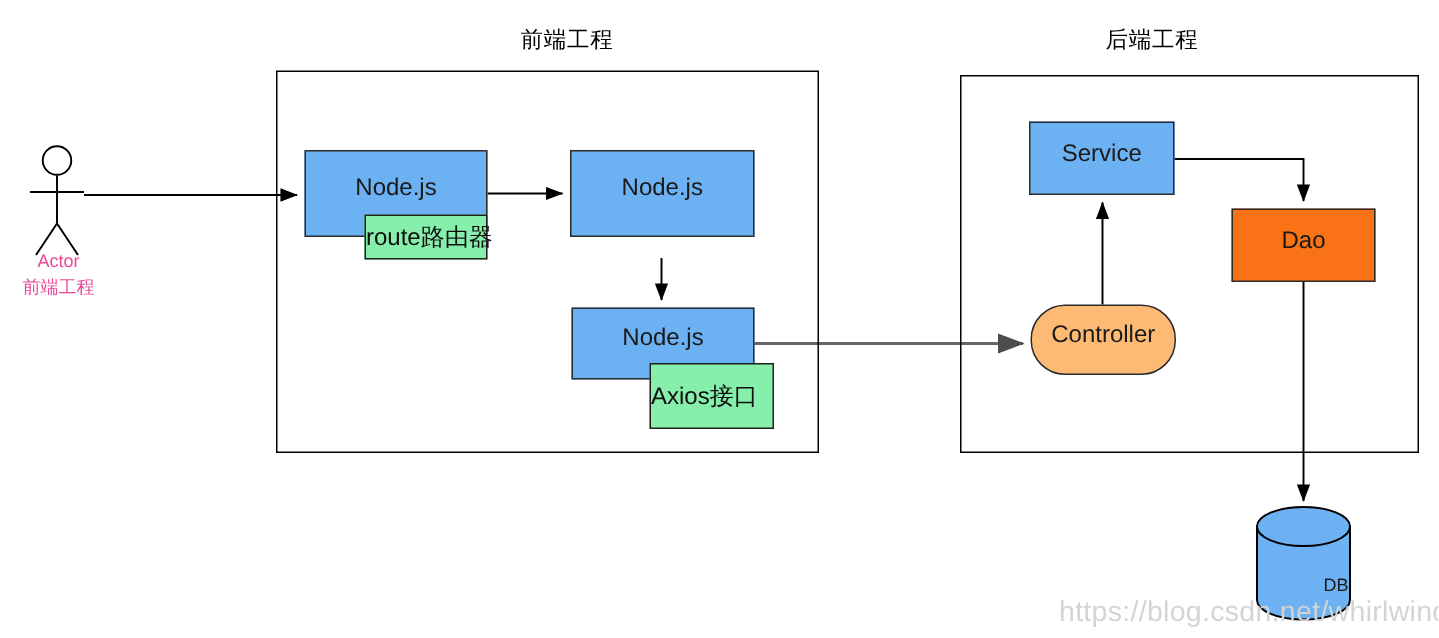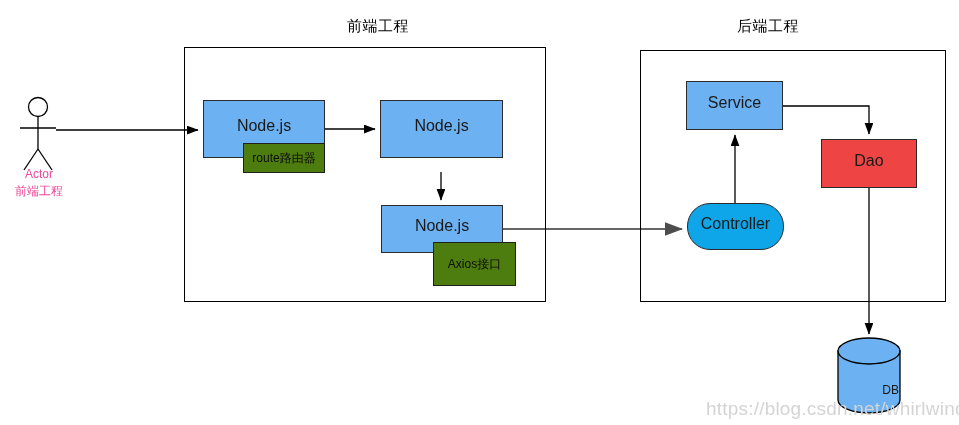--- a/index.html
+++ b/index.html
@@ -49,26 +49,25 @@
     color: #1a1a1a;
     text-align: center;
   }
   .node-box .node-label {
     position: relative;
     top: -3px;
   }
   .note-box {
     position: absolute;
     box-sizing: border-box;
-    background: #4d7c0f;
+    background: #86efac;
     border: 1.1px solid #1f1f1f;
     display: flex;
     align-items: center;
-    justify-content: center;
-    font-size: 12px;
+    font-size: 16px;
     color: #0d0d0d;
     white-space: nowrap;
   }
   .actor-label {
     position: absolute;
     font-size: 12px;
     color: #ec4899;
     text-align: center;
     white-space: nowrap;
   }
@@ -153,25 +152,25 @@
   </div>
 
   <div class="group-title" style="left:708px; top:17px; width:120px;">后端工程</div>
 
   <div class="container-box" style="left:640px; top:50px; width:306px; height:252px;"></div>
 
   <div class="node-box" style="left:686px; top:81px; width:97px; height:49px; background:#6CB1F2;">
     <span class="node-label">Service</span>
   </div>
 
-  <div class="node-box" style="left:821px; top:139px; width:96px; height:49px; background:#ef4444;">
+  <div class="node-box" style="left:821px; top:139px; width:96px; height:49px; background:#f97316;">
     <span class="node-label">Dao</span>
   </div>
 
-  <div class="node-box" style="left:687px; top:203px; width:97px; height:47px; background:#0ea5e9;border-radius:23px;">
+  <div class="node-box" style="left:687px; top:203px; width:97px; height:47px; background:#fdba74;border-radius:23px;">
     <span class="node-label">Controller</span>
   </div>
 
   <div class="actor-label" style="left:0px; top:167px; width:78px;">Actor</div>
   <div class="actor-label" style="left:0px; top:183px; width:78px;">前端工程</div>
 
   <div class="db-label" style="left:839px; top:383px; width:60px;text-align:right;">DB</div>
 
   <div class="watermark" style="left:706px; top:398px;">https://blog.csdn.net/whirlwind526</div>
 

